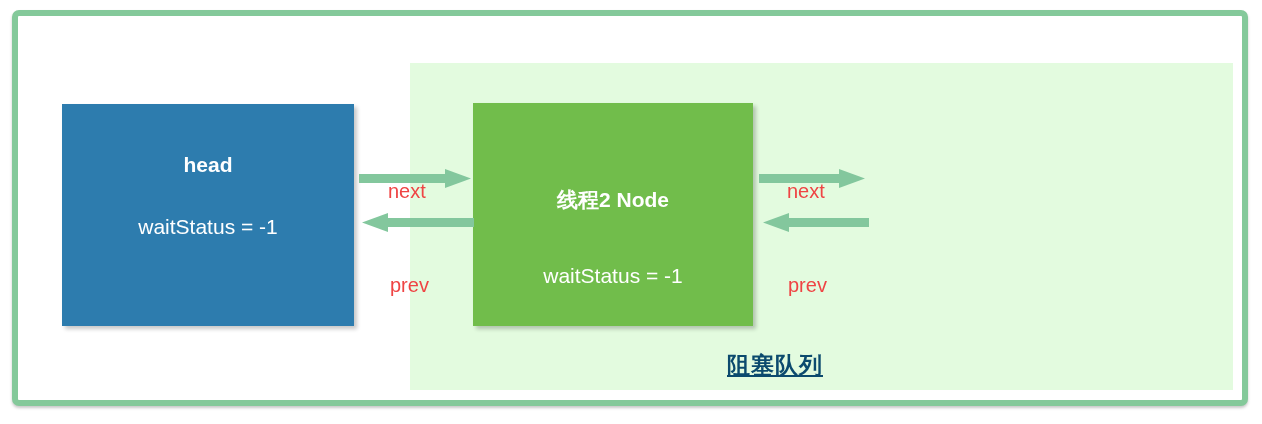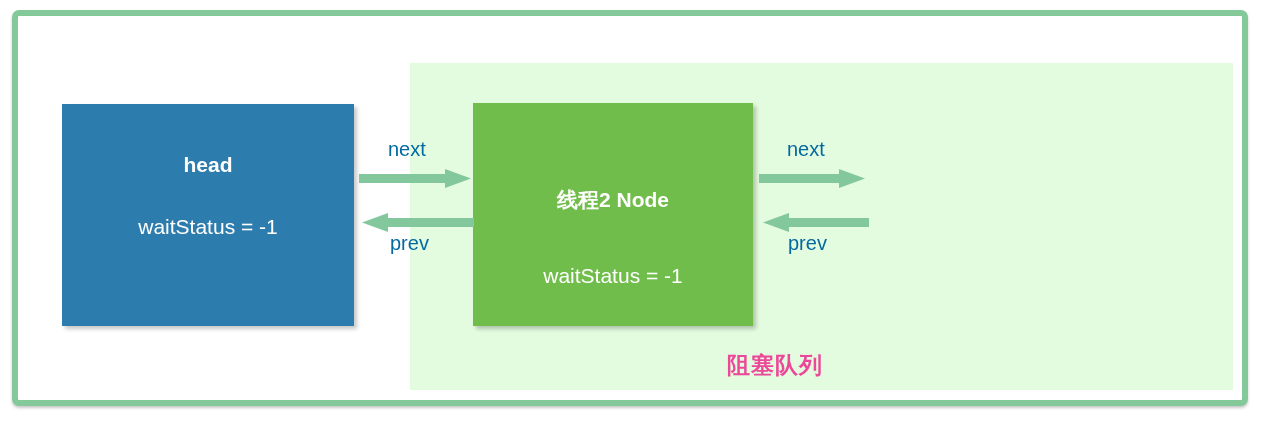--- a/index.html
+++ b/index.html
@@ -105,34 +105,36 @@
   .node-t3 .node-title   { margin-top: 36px; }
   .node-t3 .node-status  { margin-top: 44px; }
 
   
   .arrow-group { position: absolute; }
   .arrow-svg { display: block; }
 
   .arrow-label {
     position: absolute;
     font-size: 20px;
-    color: #0369a1;
+    color: #ef4444;
     white-space: nowrap;
+    margin-top: 42px;
   }
 
   
   .queue-caption {
     position: absolute;
     left: 709px;
     top: 334px;
     font-size: 23px;
     font-weight: bold;
-    color: #ec4899;
+    color: #0c4a6e;
     letter-spacing: 1px;
     white-space: nowrap;
+    text-decoration: underline;
   }
 </style>
 </head>
 <body>
 
 <div id="canvas">
 
   <div class="outer-frame">
 
     <div class="queue-region"></div>

